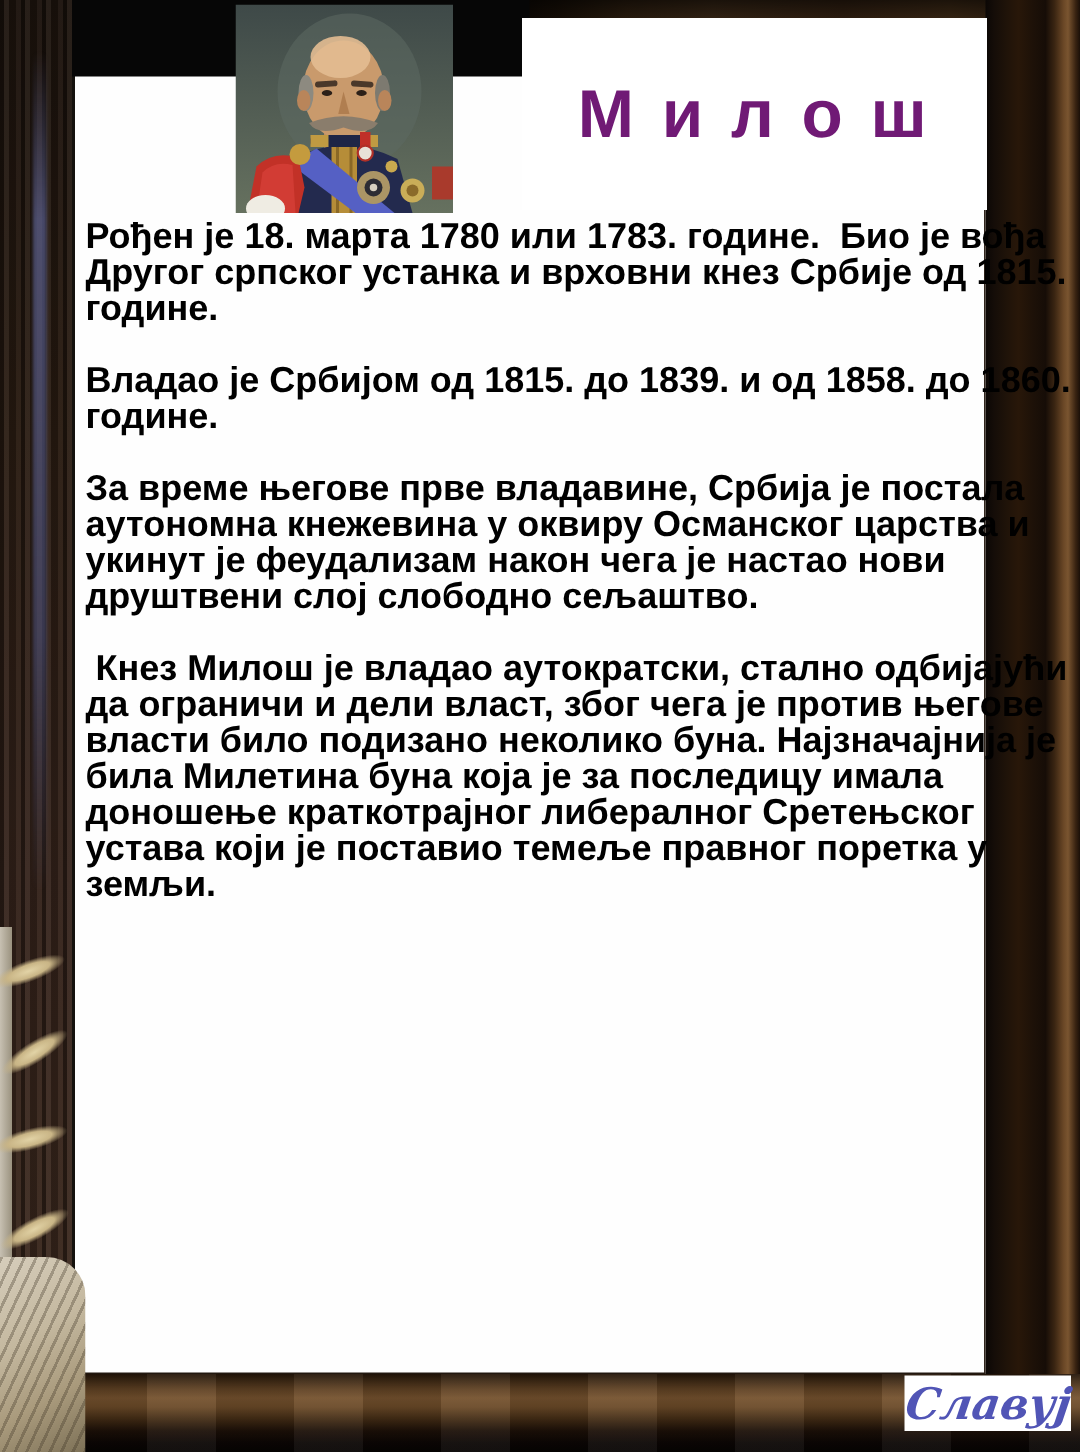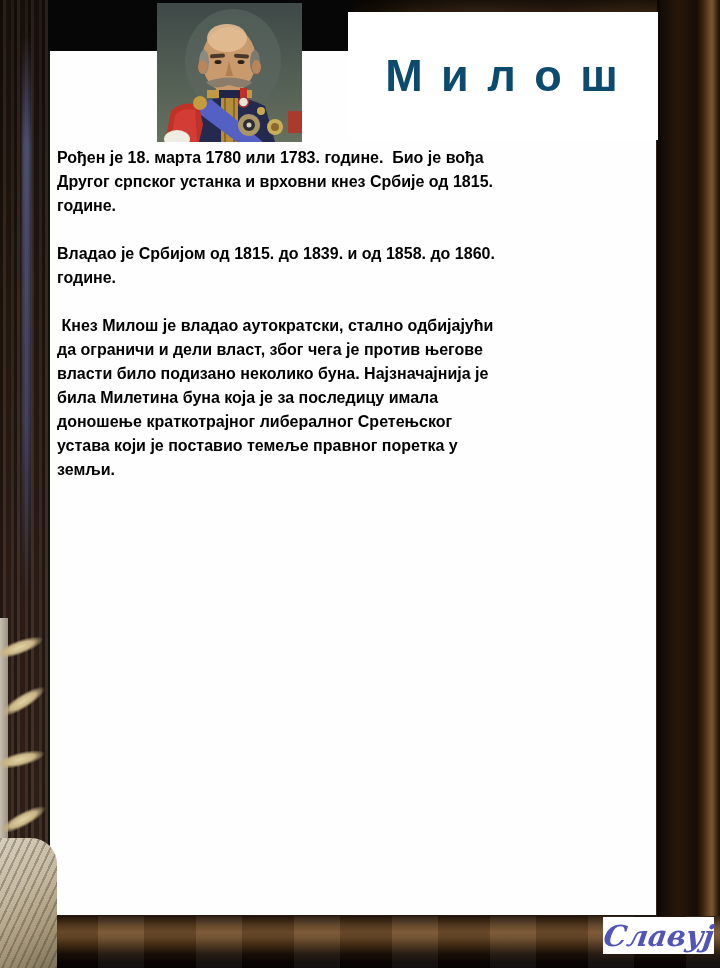--- a/index.html
+++ b/index.html
@@ -65,29 +65,29 @@
 
   
   .portrait{left:157px;top:3px;width:145px;height:139px;}
   .portrait svg{position:static;display:block;}
 
   
   .title-box{
     left:348px;top:12px;width:310px;height:128px;background:#ffffff;
     display:flex;flex-direction:column;align-items:center;justify-content:center;
   }
-  .title-line{position:static;font-weight:bold;font-size:45px;line-height:54px;color:#0c4a6e;white-space:pre;}
+  .title-line{position:static;font-weight:bold;font-size:45px;line-height:54px;color:#701a75;white-space:pre;}
   .title-line.l1{letter-spacing:3px;}
   .title-line.l2{letter-spacing:1px;}
 
   
   .body-text{left:57px;top:146px;width:600px;color:#000;}
   .body-text p{
     position:static;margin:0 0 24px 0;
-    font-size:16px;font-weight:bold;line-height:24px;white-space:pre;color:#000;
+    font-size:24px;font-weight:bold;line-height:24px;white-space:pre;color:#000;
   }
   .body-text p.tight{margin-bottom:12px;}
   .body-text p.last{margin-bottom:0;}
 
   
   .sig-box{
     left:603px;top:917px;width:111px;height:37px;background:#ffffff;
     display:flex;align-items:center;justify-content:center;
   }
   .sig{
@@ -174,20 +174,24 @@
   <div class="title-box">
     <div class="title-line l1">М и л о ш</div>
   </div>
 
   <div class="body-text">
     <p class="para">Рођен је 18. марта 1780 или 1783. године.  Био је вођа
 Другог српског устанка и врховни кнез Србије од 1815.
 године.</p>
     <p class="para">Владао је Србијом од 1815. до 1839. и од 1858. до 1860.
 године.</p>
+    <p class="para">За време његове прве владавине, Србија је постала
+аутономна кнежевина у оквиру Османског царства и
+укинут је феудализам након чега је настао нови
+друштвени слој слободно сељаштво.</p>
     <p class="para tight"> Кнез Милош је владао аутократски, стално одбијајући
 да ограничи и дели власт, због чега је против његове
 власти било подизано неколико буна. Најзначајнија је
 била Милетина буна која је за последицу имала
 доношење краткотрајног либералног Сретењског
 устава који је поставио темеље правног поретка у
 земљи.</p>
   </div>
 
   <div class="sig-box">

